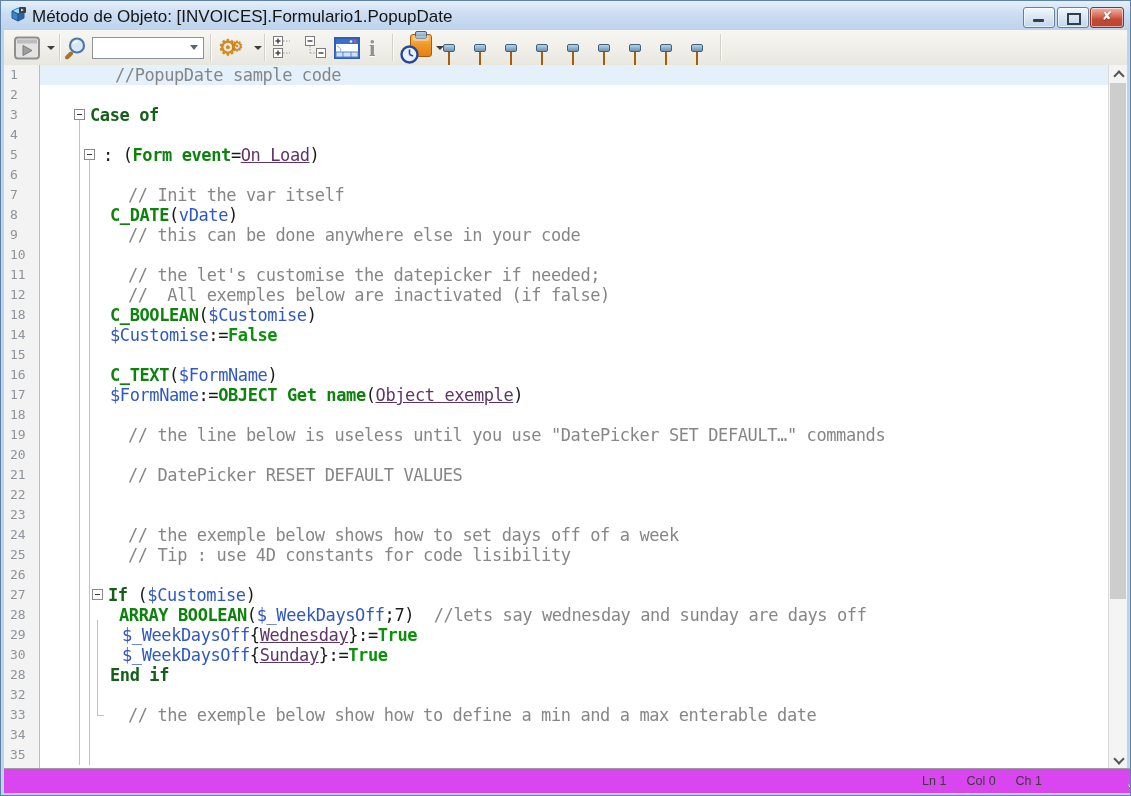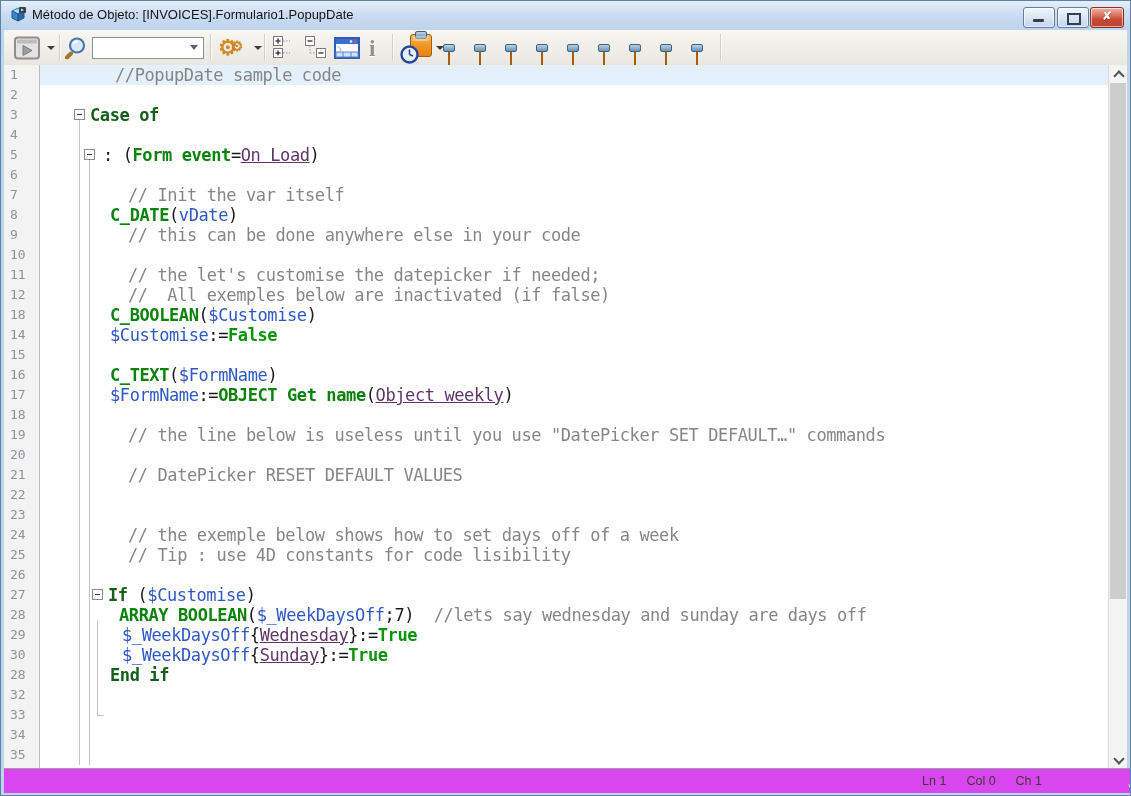--- a/index.html
+++ b/index.html
@@ -8,21 +8,21 @@
     background:#bed3ec;
     font-family:"Liberation Sans",sans-serif;
     -webkit-font-smoothing:antialiased;
   }
   .outer-edge{position:absolute;inset:0;border:1px solid #5f82a8;pointer-events:none;z-index:50;}
 
   
   .titlebar{position:absolute;left:0;top:0;width:1131px;height:30px;
     background:linear-gradient(#e7f1fb,#cdddf2 45%,#bcd3ec);}
   .title-icon{position:absolute;left:9px;top:6px;width:18px;height:17px;}
-  .title-text{position:absolute;left:32px;top:7px;font-size:13px;color:#151515;white-space:nowrap;}
+  .title-text{position:absolute;left:32px;top:7px;font-size:17px;color:#151515;white-space:nowrap;}
   .wbtn{position:absolute;top:7px;height:19px;border-radius:3px;border:1px solid #64809f;
     box-shadow:inset 0 0 0 1px rgba(255,255,255,.55);}
   .wbtn.minb{right:76px;width:30px;background:linear-gradient(#f4f8fd,#dce7f4 45%,#c3d6ec);}
   .wbtn.maxb{right:42px;width:30px;background:linear-gradient(#f4f8fd,#dce7f4 45%,#c3d6ec);}
   .wbtn.closeb{right:7px;width:32px;border-color:#8e3024;background:linear-gradient(#efb4a8,#d9705c 40%,#c44a35 60%,#b94531);}
   .glyph-min{position:absolute;left:9px;bottom:5px;width:11px;height:3px;background:#31404f;border-radius:1px;}
   .glyph-max{position:absolute;left:9px;top:5px;width:10px;height:8px;border:2px solid #31404f;background:transparent;}
   .glyph-close{position:absolute;left:0;top:1px;width:100%;text-align:center;color:#fff;font-weight:bold;font-size:12px;
     text-shadow:0 1px 1px rgba(90,10,0,.6);font-family:"DejaVu Sans",sans-serif;}
 
@@ -294,21 +294,21 @@
       <div class="row">
         <span class="codeline" style="padding-left: 70px;"><span class="t-var">$Customise</span><span class="t-pln">:=</span><span class="t-val">False</span></span>
       </div>
       <div class="row">
         <span class="codeline" style="padding-left: 0px;"></span>
       </div>
       <div class="row">
         <span class="codeline" style="padding-left: 70px;"><span class="t-cmd">C_TEXT</span><span class="t-pln">(</span><span class="t-var">$FormName</span><span class="t-pln">)</span></span>
       </div>
       <div class="row">
-        <span class="codeline" style="padding-left: 70px;"><span class="t-var">$FormName</span><span class="t-pln">:=</span><span class="t-cmd">OBJECT Get name</span><span class="t-pln">(</span><span class="t-con">Object weekly</span><span class="t-pln">)</span></span>
+        <span class="codeline" style="padding-left: 70px;"><span class="t-var">$FormName</span><span class="t-pln">:=</span><span class="t-cmd">OBJECT Get name</span><span class="t-pln">(</span><span class="t-con">Object exemple</span><span class="t-pln">)</span></span>
       </div>
       <div class="row">
         <span class="codeline" style="padding-left: 0px;"></span>
       </div>
       <div class="row">
         <span class="codeline" style="padding-left: 88px;"><span class="t-com">// the line below is useless until you use "DatePicker SET DEFAULT…" commands</span></span>
       </div>
       <div class="row">
         <span class="codeline" style="padding-left: 0px;"></span>
       </div>
@@ -341,20 +341,23 @@
         <span class="codeline" style="padding-left: 82px;"><span class="t-var">$_WeekDaysOff</span><span class="t-pln">{</span><span class="t-con">Wednesday</span><span class="t-pln">}:=</span><span class="t-val">True</span></span>
       </div>
       <div class="row">
         <span class="codeline" style="padding-left: 82px;"><span class="t-var">$_WeekDaysOff</span><span class="t-pln">{</span><span class="t-con">Sunday</span><span class="t-pln">}:=</span><span class="t-val">True</span></span>
       </div>
       <div class="row">
         <span class="codeline" style="padding-left: 70px;"><span class="t-kw">End if</span></span>
       </div>
       <div class="row">
         <span class="codeline" style="padding-left: 0px;"></span>
+      </div>
+      <div class="row">
+        <span class="codeline" style="padding-left: 88px;"><span class="t-com">// the exemple below show how to define a min and a max enterable date</span></span>
       </div>
     </div>
   <div class="vscroll">
     <span class="sbtn up">
         <span class="chev u"></span>
       </span>
     <span class="sthumb"></span>
     <span class="sbtn down">
         <span class="chev d"></span>
       </span>

